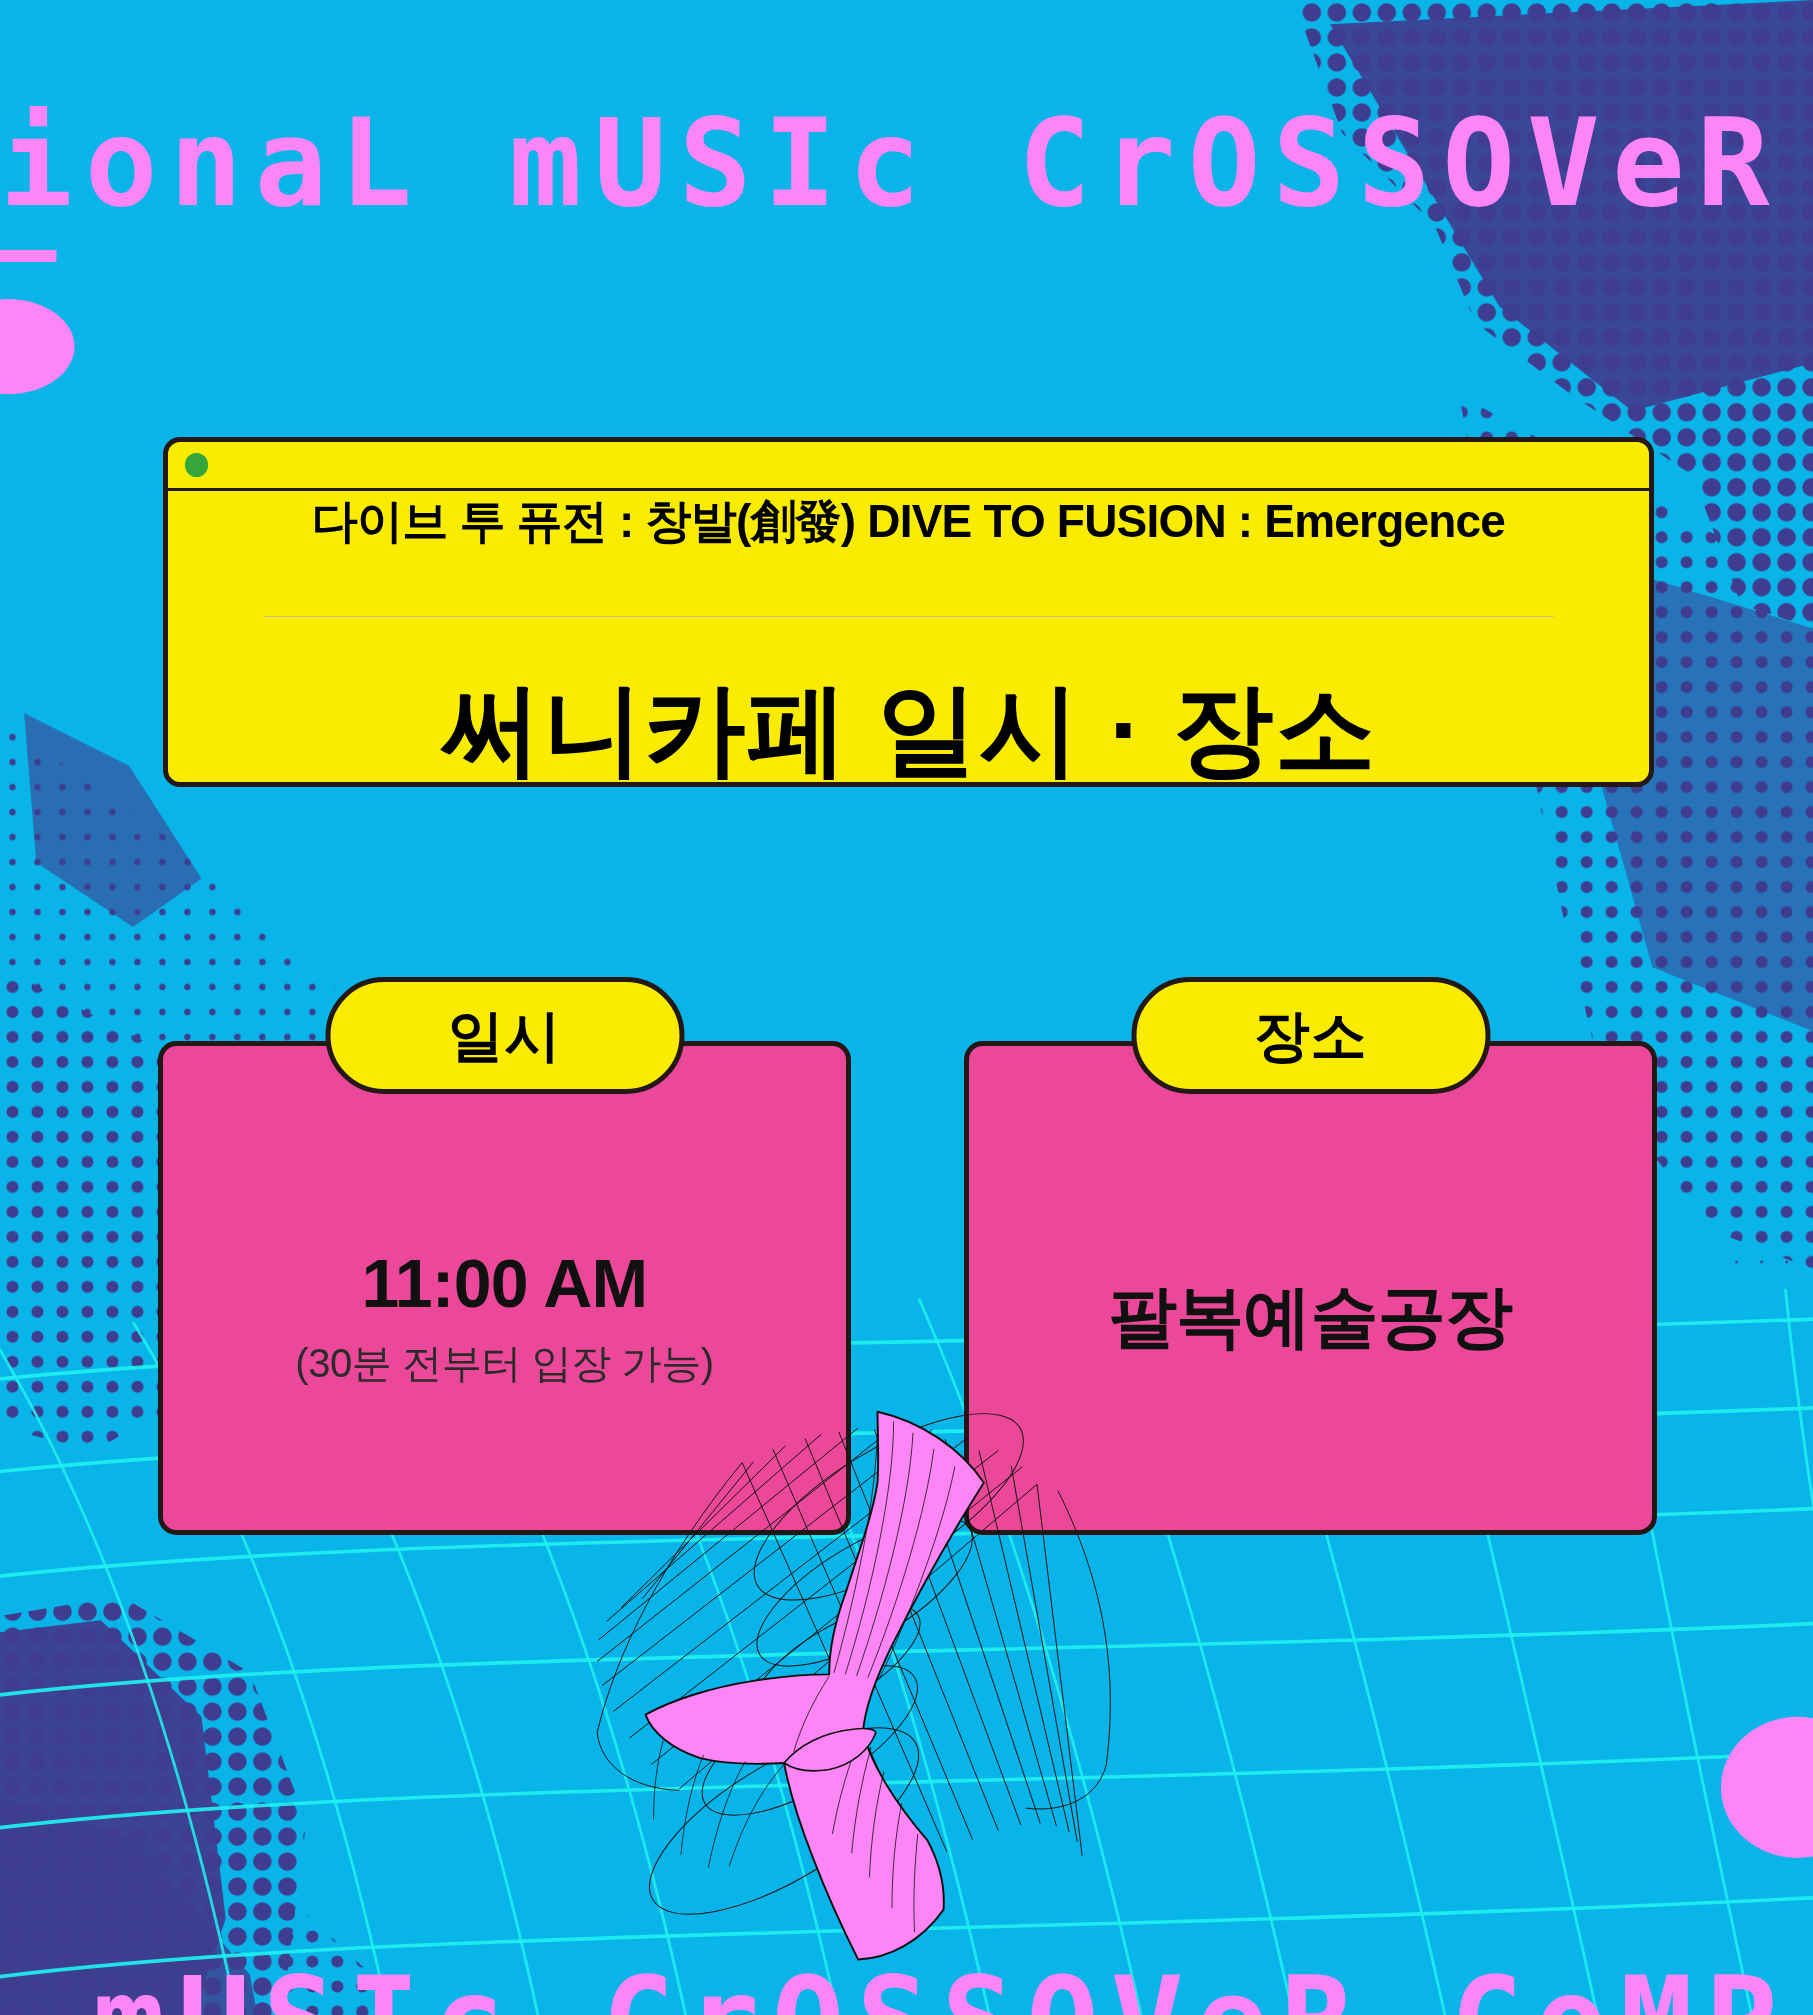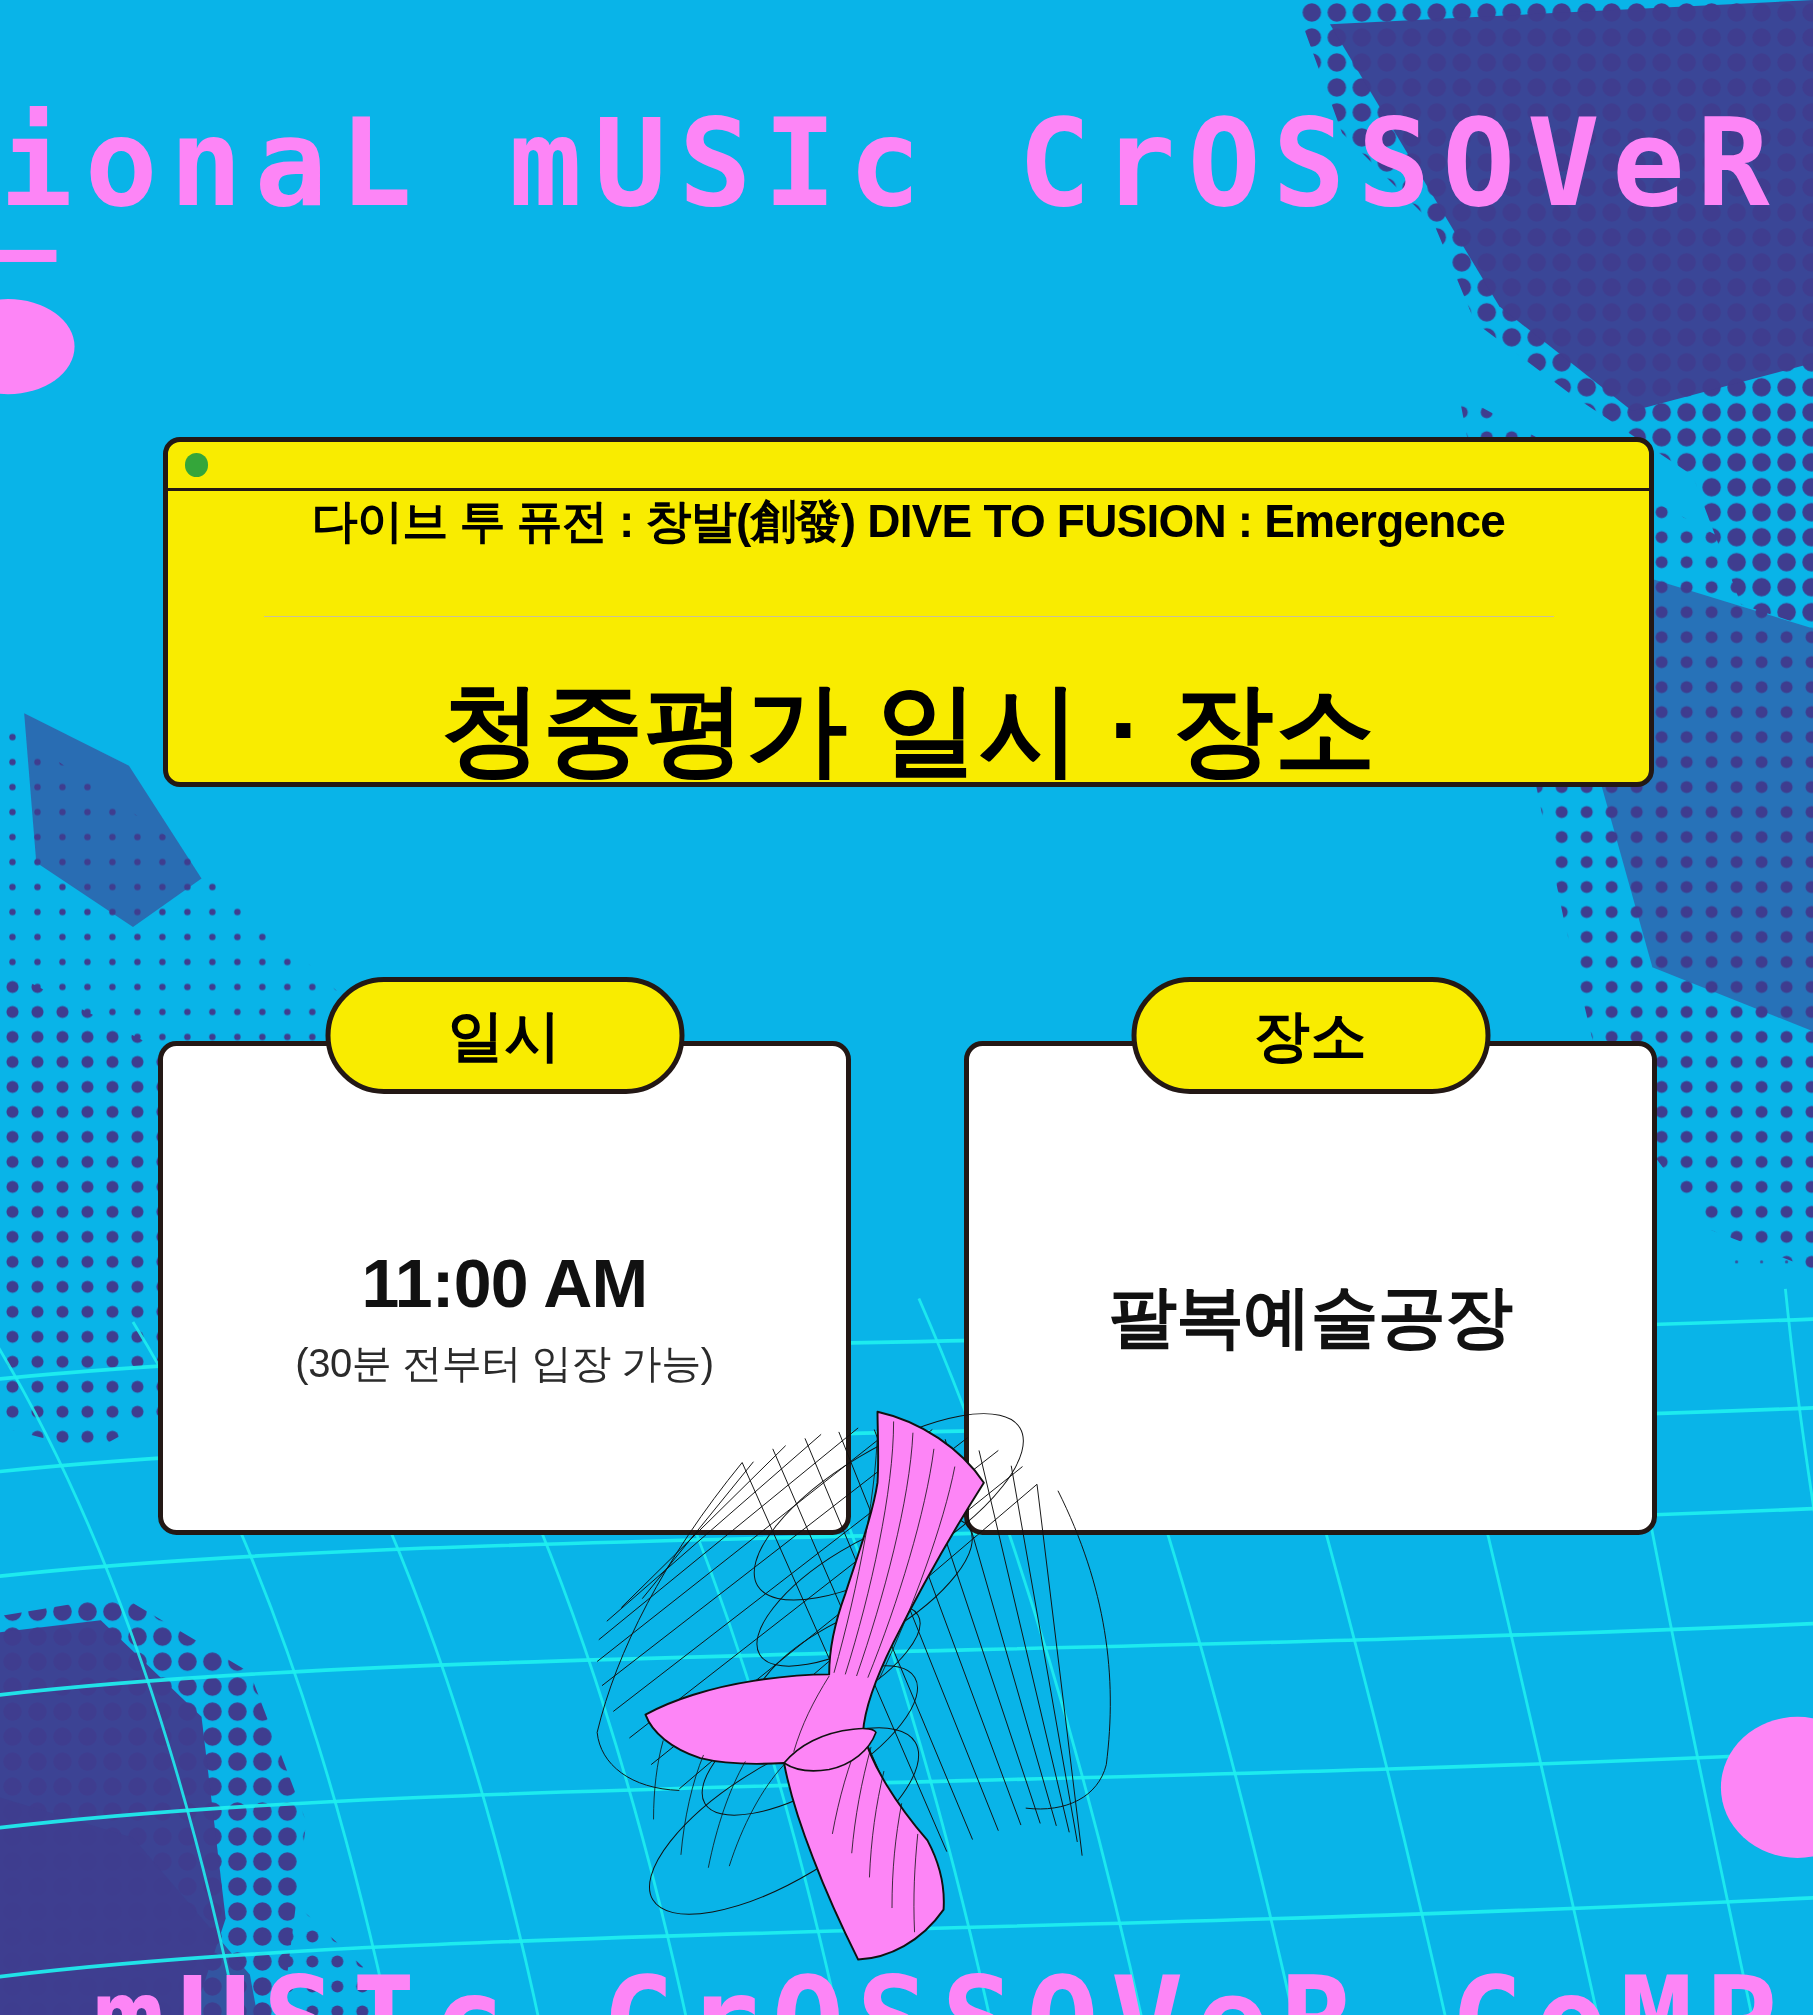--- a/index.html
+++ b/index.html
@@ -96,21 +96,21 @@
 
   
   .info-col{ position:absolute; }
   .info-col.left { left:158px;  top:1041px; width:693px; }
   .info-col.right{ left:964px; top:1041px; width:693px; }
 
   .info-card{
     position:relative;
     width:100%;
     height:494px;
-    background:#ffffff;
+    background:#ec4899;
     border:5.2px solid #231815;
     border-radius:18.5px;
     display:flex;
     flex-direction:column;
     align-items:center;
     justify-content:center;
     padding:85px 24px 28px 24px;
   }
 
   .pill{
@@ -274,21 +274,21 @@
 
   <div class="band band-top">tionaL mUSIc CrOSSOVeR</div>
 
   <div class="yellow-card">
     <div class="yellow-card-bar">
       <span class="status-dot"></span>
     </div>
     <div class="yellow-card-body">
       <div class="subtitle">다이브 투 퓨전 : 창발(創發) DIVE TO FUSION : Emergence</div>
       <div class="divider"></div>
-      <div class="main-title">청중평가 일시 · 장소</div>
+      <div class="main-title">써니카페 일시 · 장소</div>
     </div>
   </div>
 
   <div class="info-col left">
     <div class="info-card">
       <div class="pill">
         <span class="pill-label">일시</span>
       </div>
       <div class="card-line">11:00 AM</div>
       <div class="card-note">(30분 전부터 입장 가능)</div>

